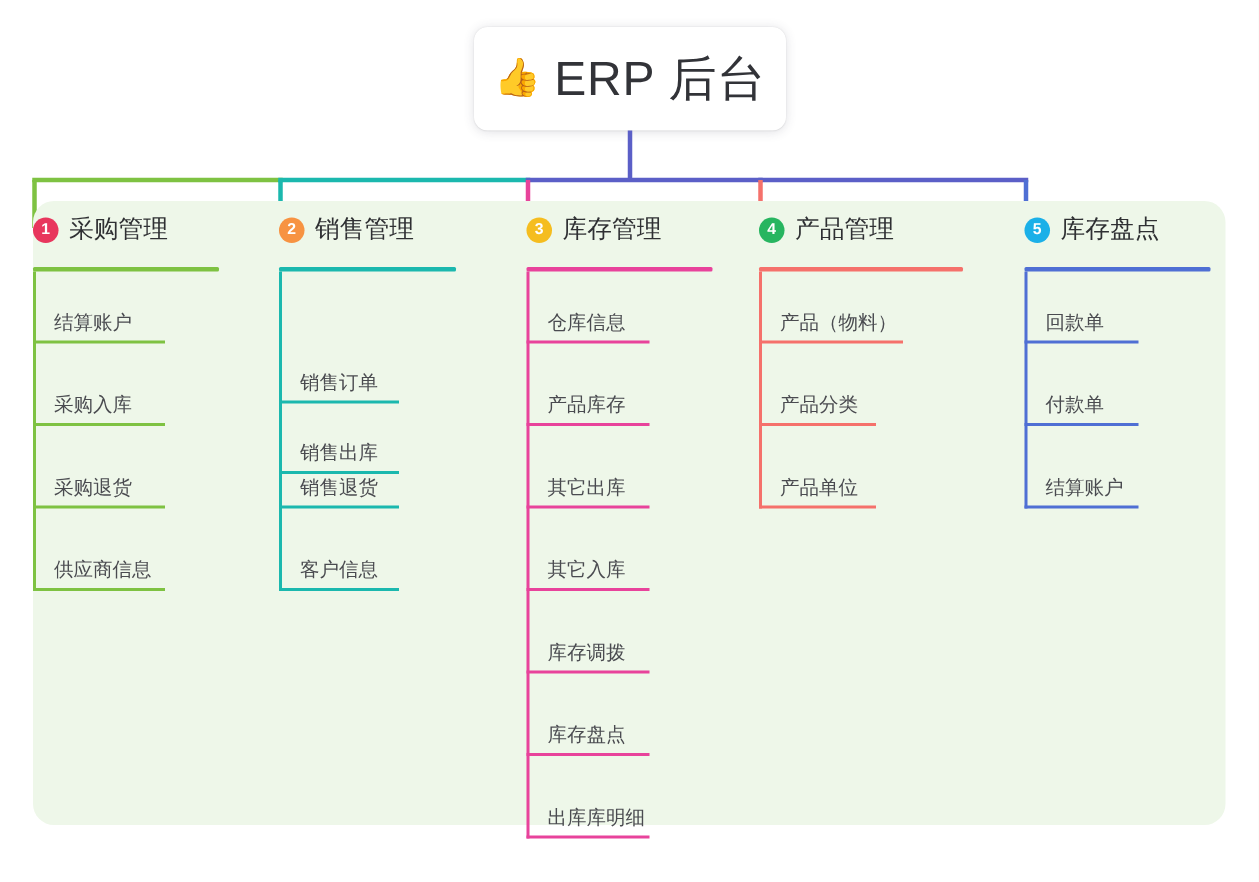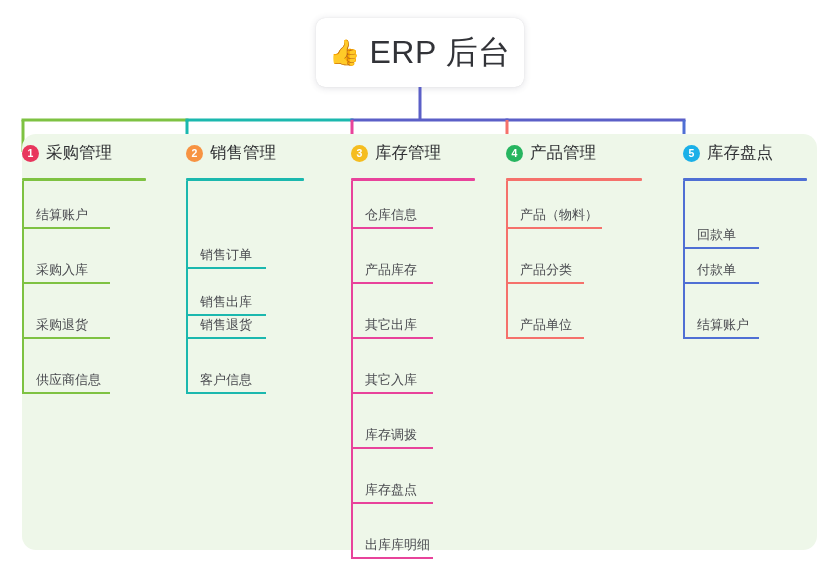--- a/index.html
+++ b/index.html
@@ -196,21 +196,21 @@
             <span class="leaf-underline" style="width: 78px; background: rgb(245, 113, 107);"></span>
           </div>
         </div>
         <div class="col" style="left: 661px;">
           <div class="col-head">
             <span class="badge" style="background: rgb(27, 176, 232);">5</span>
             <span class="col-title">库存盘点</span>
           </div>
           <div class="col-rule" style="top: 44px; width: 124px; background: rgb(79, 111, 212);"></div>
           <div class="spine" style="left: 0px; top: 47px; height: 158px; background: rgb(79, 111, 212);"></div>
-          <div class="leaf" style="left: 0px; top: 65px; width: 96px; height: 30px; margin-top: 20px;">
+          <div class="leaf" style="left: 0px; top: 65px; width: 96px; height: 30px;">
             <span class="leaf-label">回款单</span>
             <span class="leaf-underline" style="width: 76px; background: rgb(79, 111, 212);"></span>
           </div>
           <div class="leaf" style="left: 0px; top: 120px; width: 96px; height: 30px;">
             <span class="leaf-label">付款单</span>
             <span class="leaf-underline" style="width: 76px; background: rgb(79, 111, 212);"></span>
           </div>
           <div class="leaf" style="left: 0px; top: 175px; width: 96px; height: 30px; padding-left: 20px;">
             <span class="leaf-label">结算账户</span>
             <span class="leaf-underline" style="width: 76px; background: rgb(79, 111, 212);"></span>

